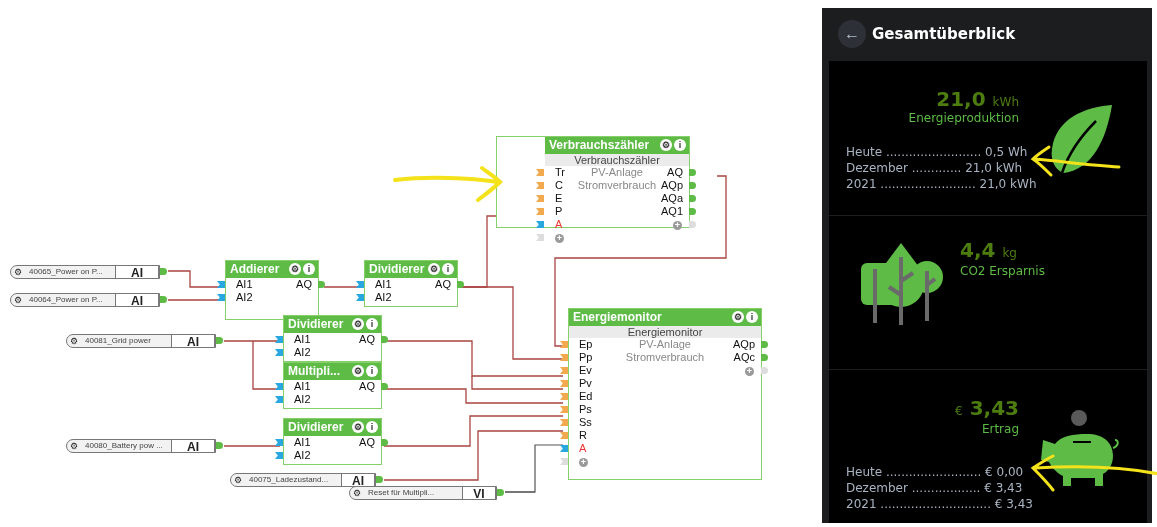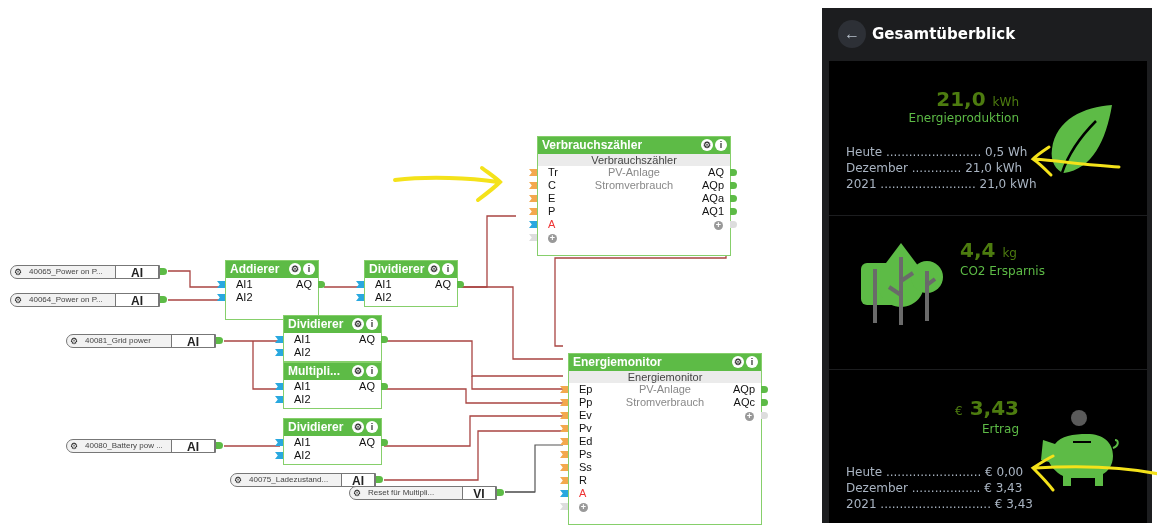--- a/index.html
+++ b/index.html
@@ -177,21 +177,21 @@
         <span class="in">AI1</span>
         <span class="out">AQ</span>
         <span class="pin-out"></span>
       </div>
     <div class="row">
         <span class="pin-in blue"></span>
         <span class="in">AI2</span>
       </div>
   </div>
 
-  <div class="block" style="left:537px;top:136px;width:194px;height:120px;">
+  <div class="block" style="left:496px;top:136px;width:194px;height:92px;padding-left:48px;">
     <div class="hdr"><span>Verbrauchszähler</span>
       <span class="ic gear">⚙</span>
       <span class="ic info">i</span></div>
     <div class="sub">Verbrauchszähler</div>
     <div class="row">
         <span class="pin-in orange"></span>
         <span class="in">Tr</span>
         <span class="mid">PV-Anlage</span>
         <span class="out">AQ</span>
         <span class="pin-out"></span>
@@ -220,21 +220,21 @@
         <span class="in red">A</span>
         <span class="out" style="right:7px;"><span class="plus">+</span></span>
         <span class="pin-out grey"></span>
       </div>
     <div class="row">
         <span class="pin-in grey"></span>
         <span class="in"><span class="plus">+</span></span>
       </div>
   </div>
 
-  <div class="block" style="left:568px;top:308px;width:194px;height:172px;margin-top:45px;">
+  <div class="block" style="left:568px;top:308px;width:194px;height:172px;">
     <div class="hdr"><span>Energiemonitor</span>
       <span class="ic gear">⚙</span>
       <span class="ic info">i</span></div>
     <div class="sub">Energiemonitor</div>
     <div class="row">
         <span class="pin-in orange"></span>
         <span class="in">Ep</span>
         <span class="mid">PV-Anlage</span>
         <span class="out">AQp</span>
         <span class="pin-out"></span>

